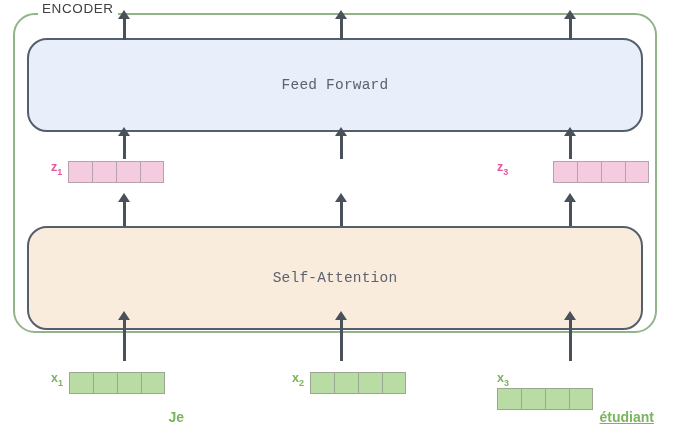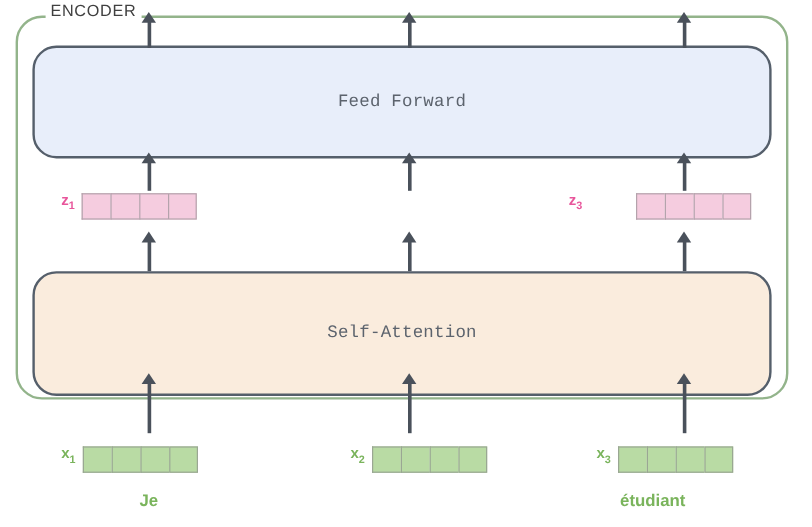--- a/index.html
+++ b/index.html
@@ -139,21 +139,21 @@
     border-right-width: 0;
   }
   .vec-x .cell:last-child { border-right-width: 1px; }
 
   
   .token {
     position: absolute;
     font-size: 14px;
     font-weight: bold;
     color: #7ab45c;
-    text-align: center;
+    text-align: right;
     white-space: nowrap;
   }
 </style>
 </head>
 <body>
 
 <div id="canvas">
 
   <div class="encoder-frame"></div>
   <div class="encoder-label">ENCODER</div>
@@ -196,21 +196,21 @@
     <span class="vec-label"><span>z</span><sub>1</sub></span>
     <span class="cells">
       <span class="cell"></span>
       <span class="cell"></span>
       <span class="cell"></span>
       <span class="cell"></span>
     </span>
   </div>
 
 
-  <div class="vector vec-z" style="left:474px; top:161px;gap:39px;">
+  <div class="vector vec-z" style="left:497px; top:161px;gap:39px;">
     <span class="vec-label"><span>z</span><sub>3</sub></span>
     <span class="cells">
       <span class="cell"></span>
       <span class="cell"></span>
       <span class="cell"></span>
       <span class="cell"></span>
     </span>
   </div>
 
   <div class="arrow" style="left:118px; top:193px; height:33px;">
@@ -252,26 +252,26 @@
   <div class="vector vec-x" style="left:268px; top:372px;margin-left:24px;">
     <span class="vec-label"><span>x</span><sub>2</sub></span>
     <span class="cells">
       <span class="cell"></span>
       <span class="cell"></span>
       <span class="cell"></span>
       <span class="cell"></span>
     </span>
   </div>
 
-  <div class="vector vec-x" style="left:497px; top:372px;">
+  <div class="vector vec-x" style="left:497px; top:372px;flex-direction:column;">
     <span class="vec-label"><span>x</span><sub>3</sub></span>
     <span class="cells">
       <span class="cell"></span>
       <span class="cell"></span>
       <span class="cell"></span>
       <span class="cell"></span>
     </span>
   </div>
 
   <div class="token" style="left:64px; top:409px; width:120px;">Je</div>
-  <div class="token" style="left:484px; top:409px; width:120px;">étudiant</div>
+  <div class="token" style="left:534px; top:409px; width:120px;text-decoration:underline;">étudiant</div>
 
 </div>
 
 </body></html>

